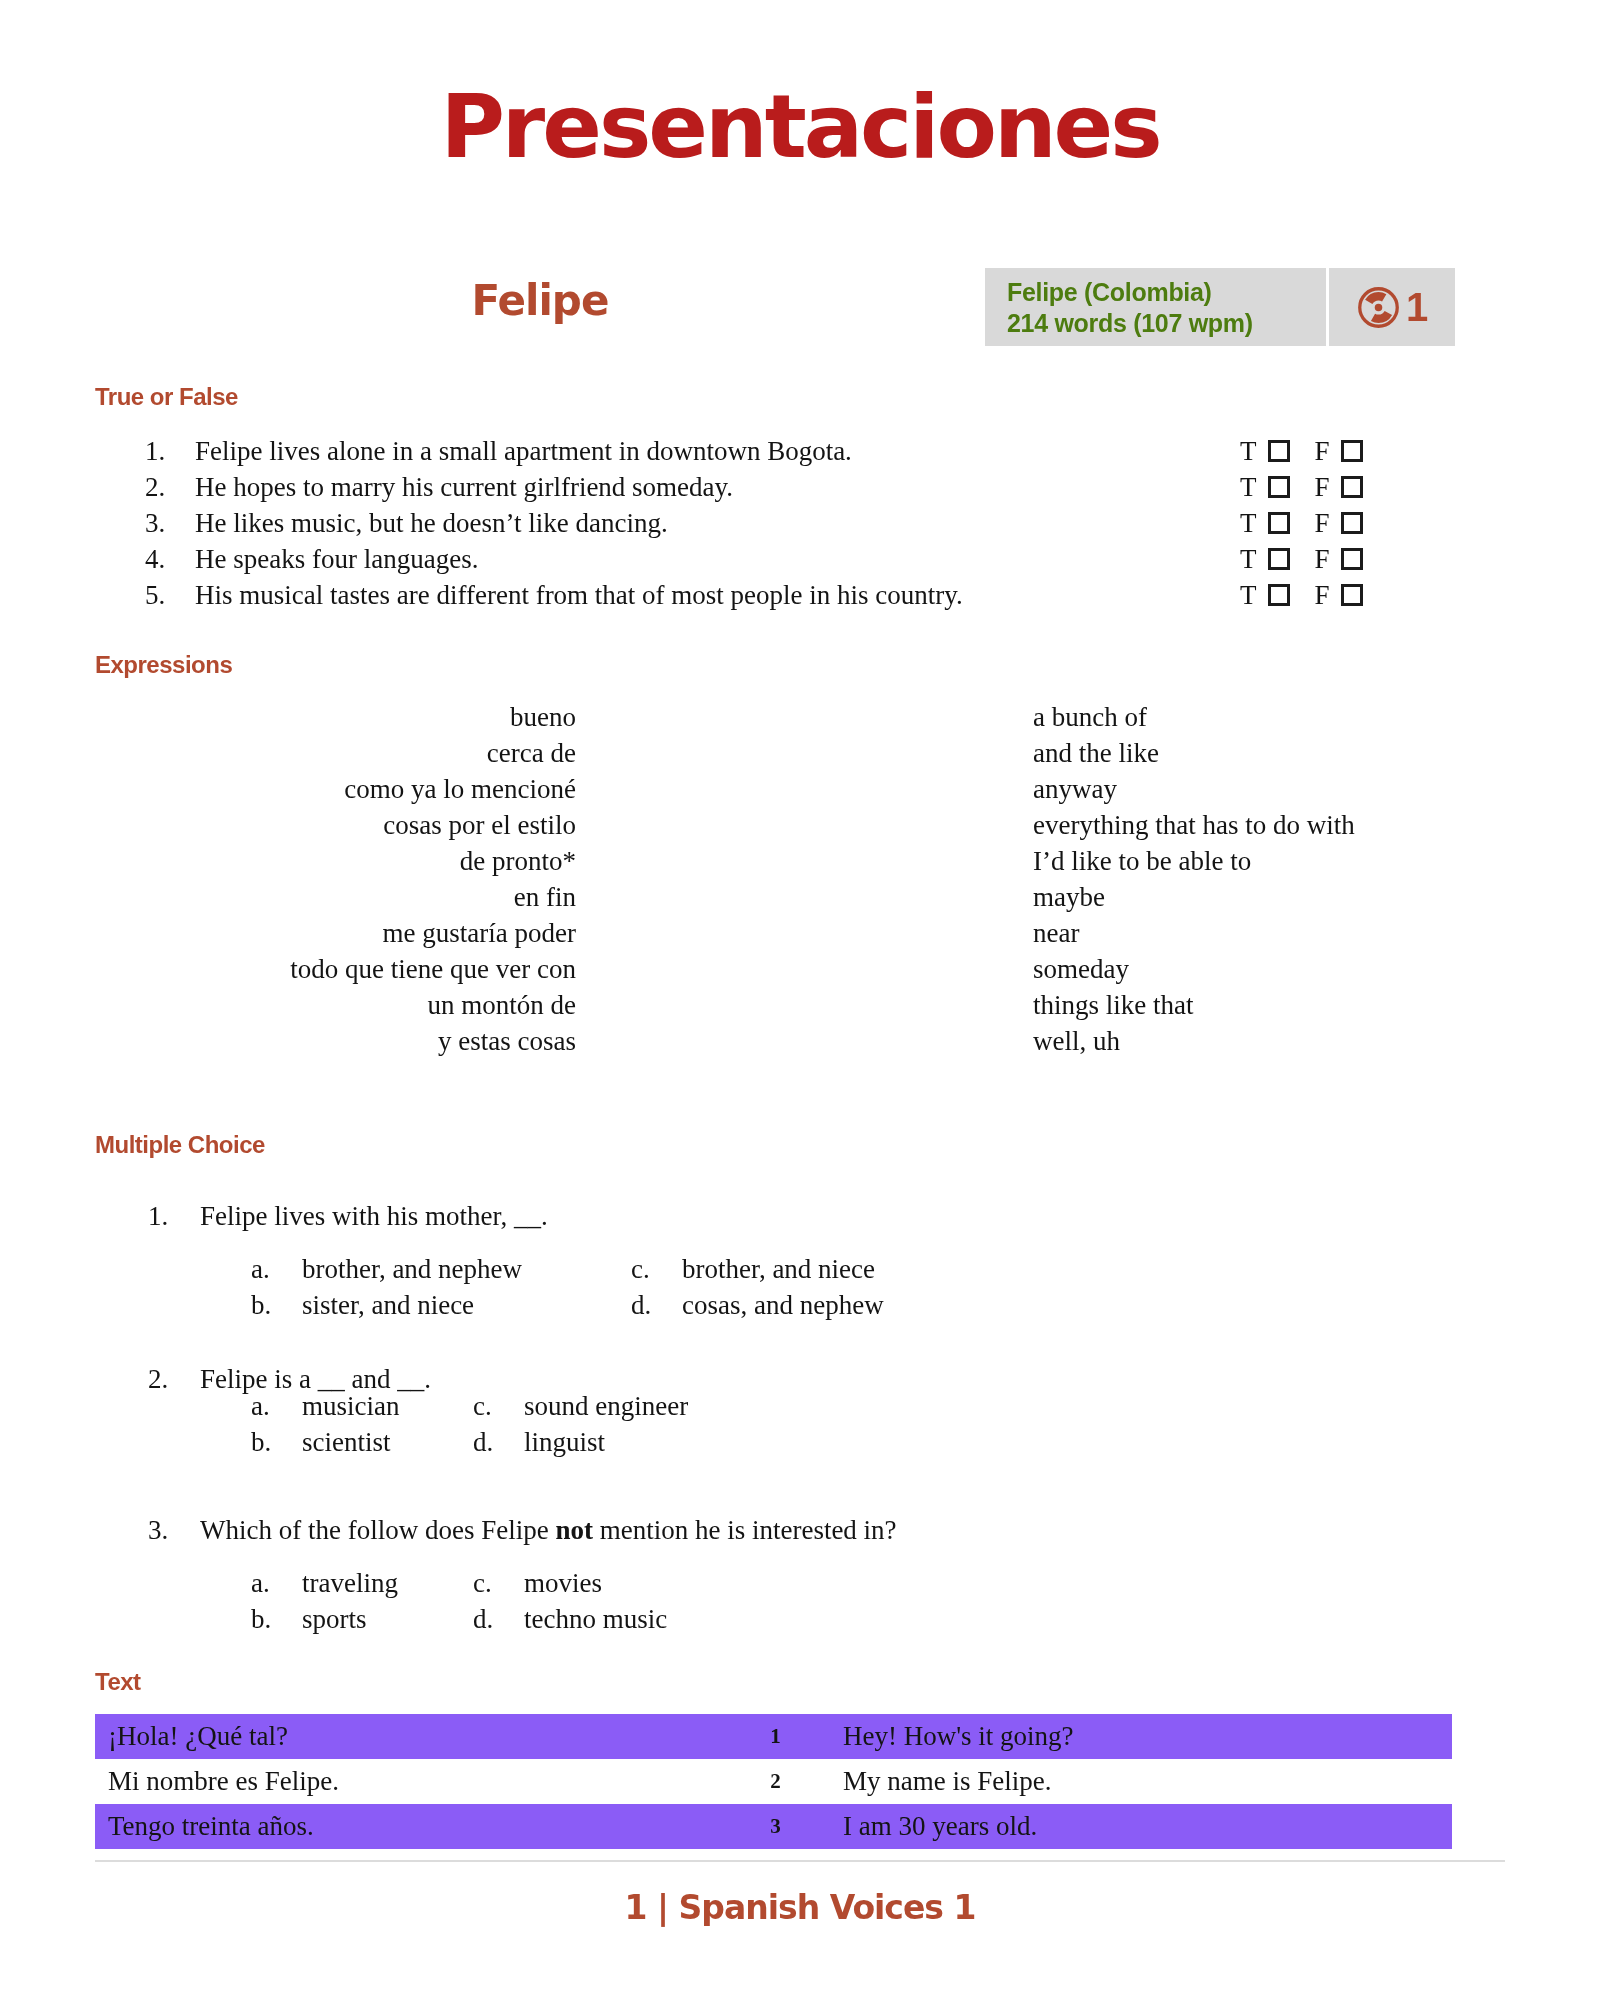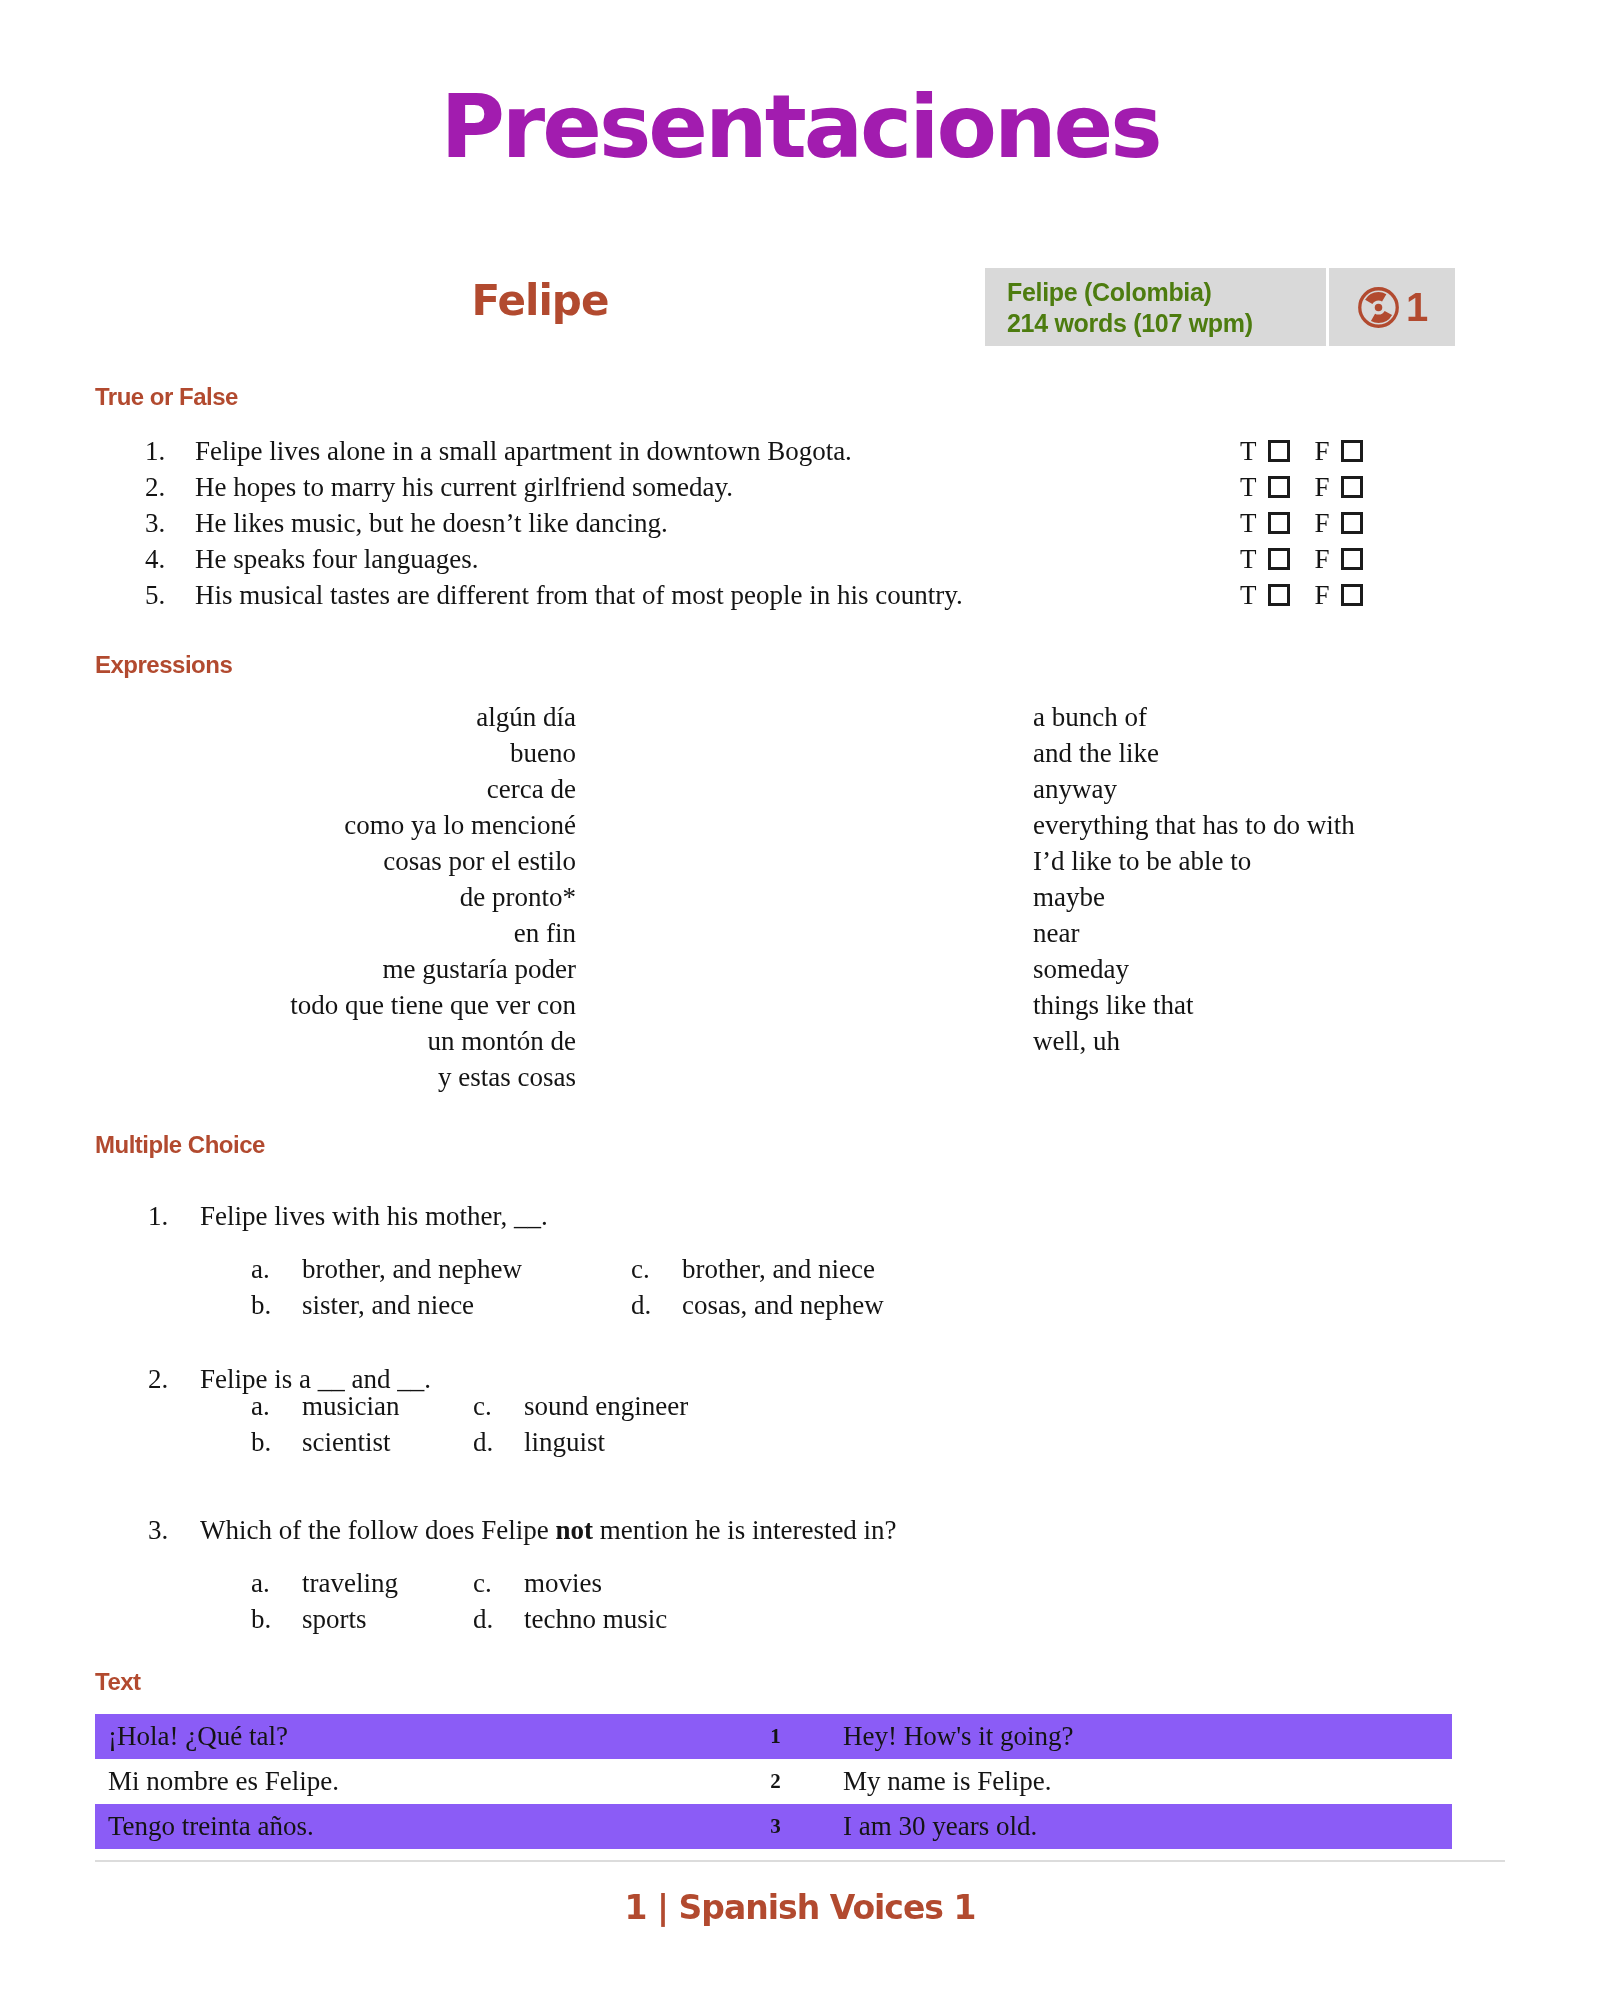--- a/index.html
+++ b/index.html
@@ -3,21 +3,21 @@
 <meta charset="utf-8">
 <style>
   html,body{margin:0;padding:0;background:#ffffff;}
   #page{
     position:relative;width:1600px;height:2000px;background:#ffffff;overflow:hidden;
     font-family:"Liberation Serif",serif;color:#141414;
   }
   .title{
     position:absolute;top:75px;left:0;width:100%;text-align:center;
     font-family:"DejaVu Sans",sans-serif;font-weight:bold;font-size:88px;
-    letter-spacing:-3px;color:#a21caf;
+    letter-spacing:-3px;color:#b91c1c;
   }
   .subtitle{
     position:absolute;top:276px;left:95px;width:890px;text-align:center;
     font-family:"DejaVu Sans",sans-serif;font-weight:bold;font-size:42px;
     letter-spacing:-1px;color:#b24a2f;
   }
   .info-box{
     position:absolute;top:268px;left:985px;width:470px;height:78px;
     background:#d9d9d9;display:flex;
   }
@@ -143,21 +143,20 @@
           <span class="cbx"></span>
         <span class="f-lab">F</span>
           <span class="cbx"></span>
       </span>
     </div>
   </div>
 
   <div class="section-heading" id="h-expr">Expressions</div>
 
   <div class="expr-col expr-left">
-    <div>algún día</div>
     <div>bueno</div>
     <div>cerca de</div>
     <div>como ya lo mencioné</div>
     <div>cosas por el estilo</div>
     <div>de pronto*</div>
     <div>en fin</div>
     <div>me gustaría poder</div>
     <div>todo que tiene que ver con</div>
     <div>un montón de</div>
     <div>y estas cosas</div>

